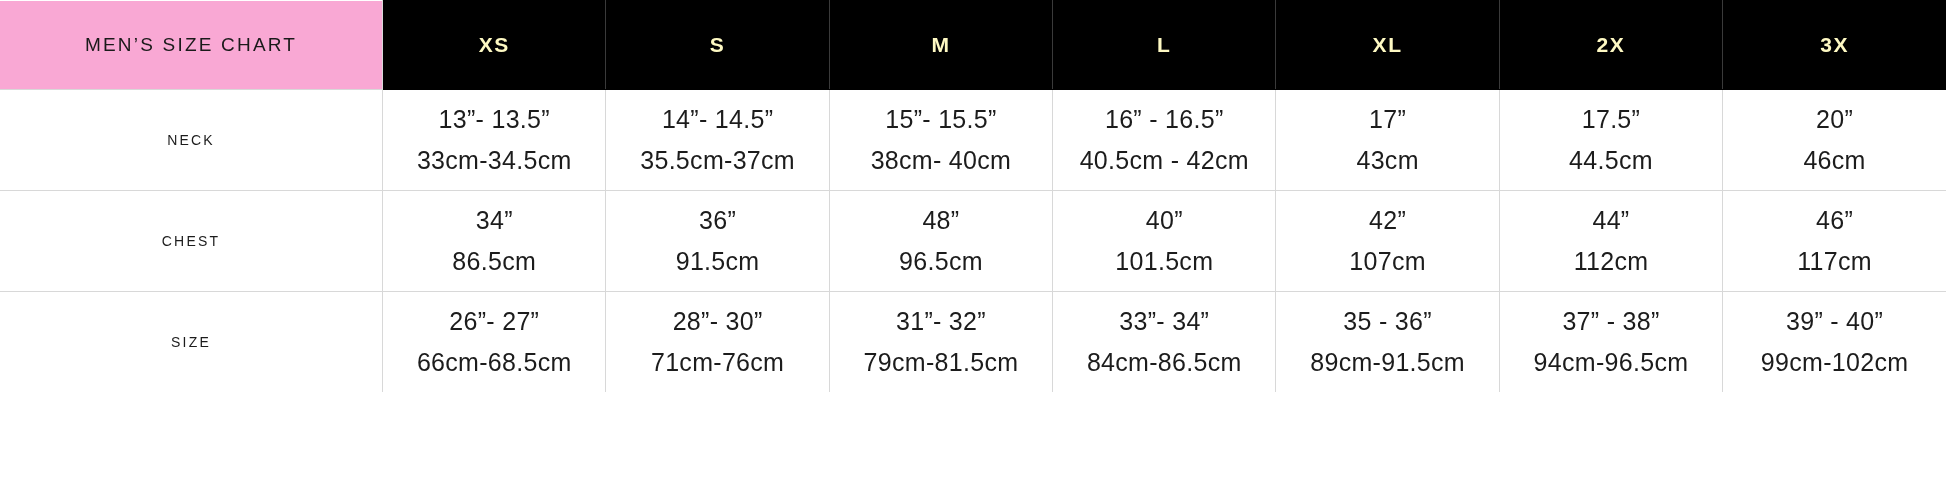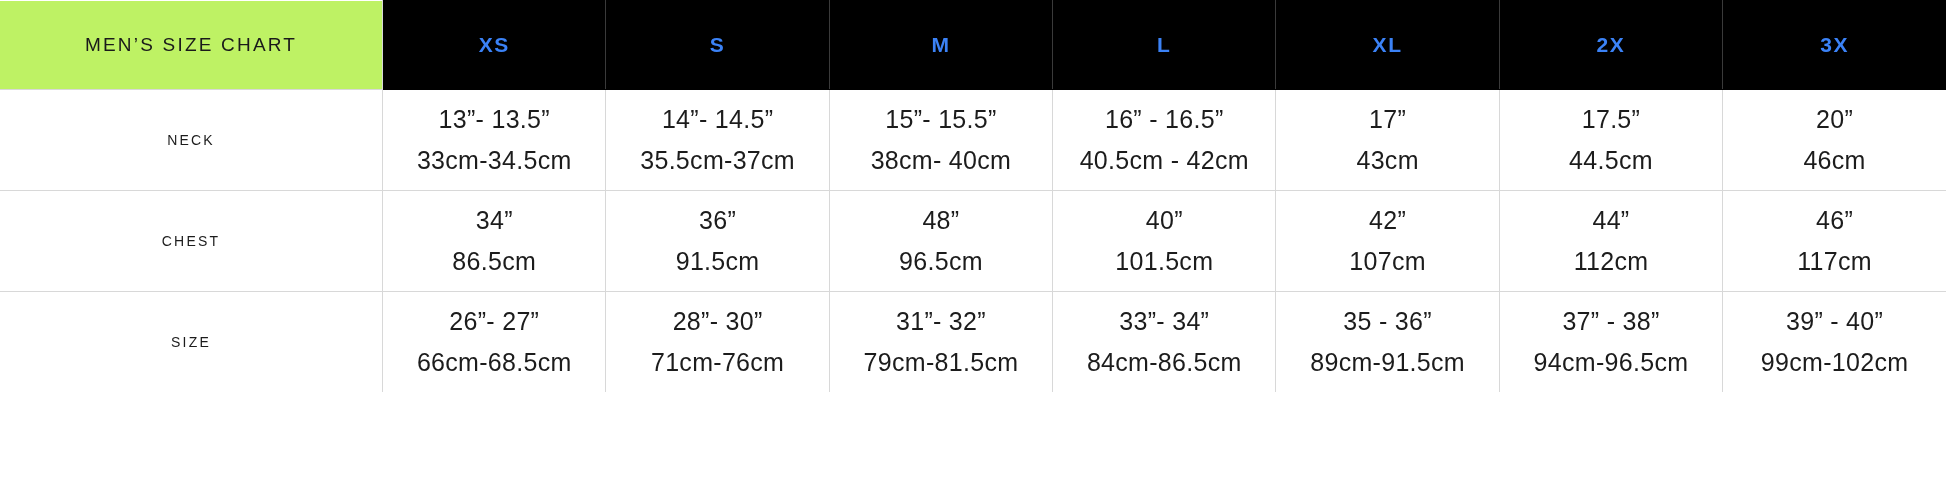--- a/index.html
+++ b/index.html
@@ -30,31 +30,31 @@
   thead th {
     height: 88px;
     padding: 0;
     margin: 0;
     border: 1px solid #d8d8d8;
     font-weight: bold;
     text-align: center;
     vertical-align: middle;
   }
   thead th.head-label {
-    background: #bef264;
+    background: #f9a8d4;
     color: #1a1a1a;
     font-size: 19px;
     letter-spacing: 2.2px;
     font-weight: normal;
     border-left: none;
     border-top: none;
   }
   thead th.head-size {
     background: #000000;
-    color: #3b82f6;
+    color: #fef9c3;
     font-size: 21px;
     letter-spacing: 1.6px;
     border: 1px solid #000000;
     border-right: 1px solid #3a3a3a;
     margin-top: 15px;
   }
   thead th.head-size:last-child {
     border-right: none;
   }
 

